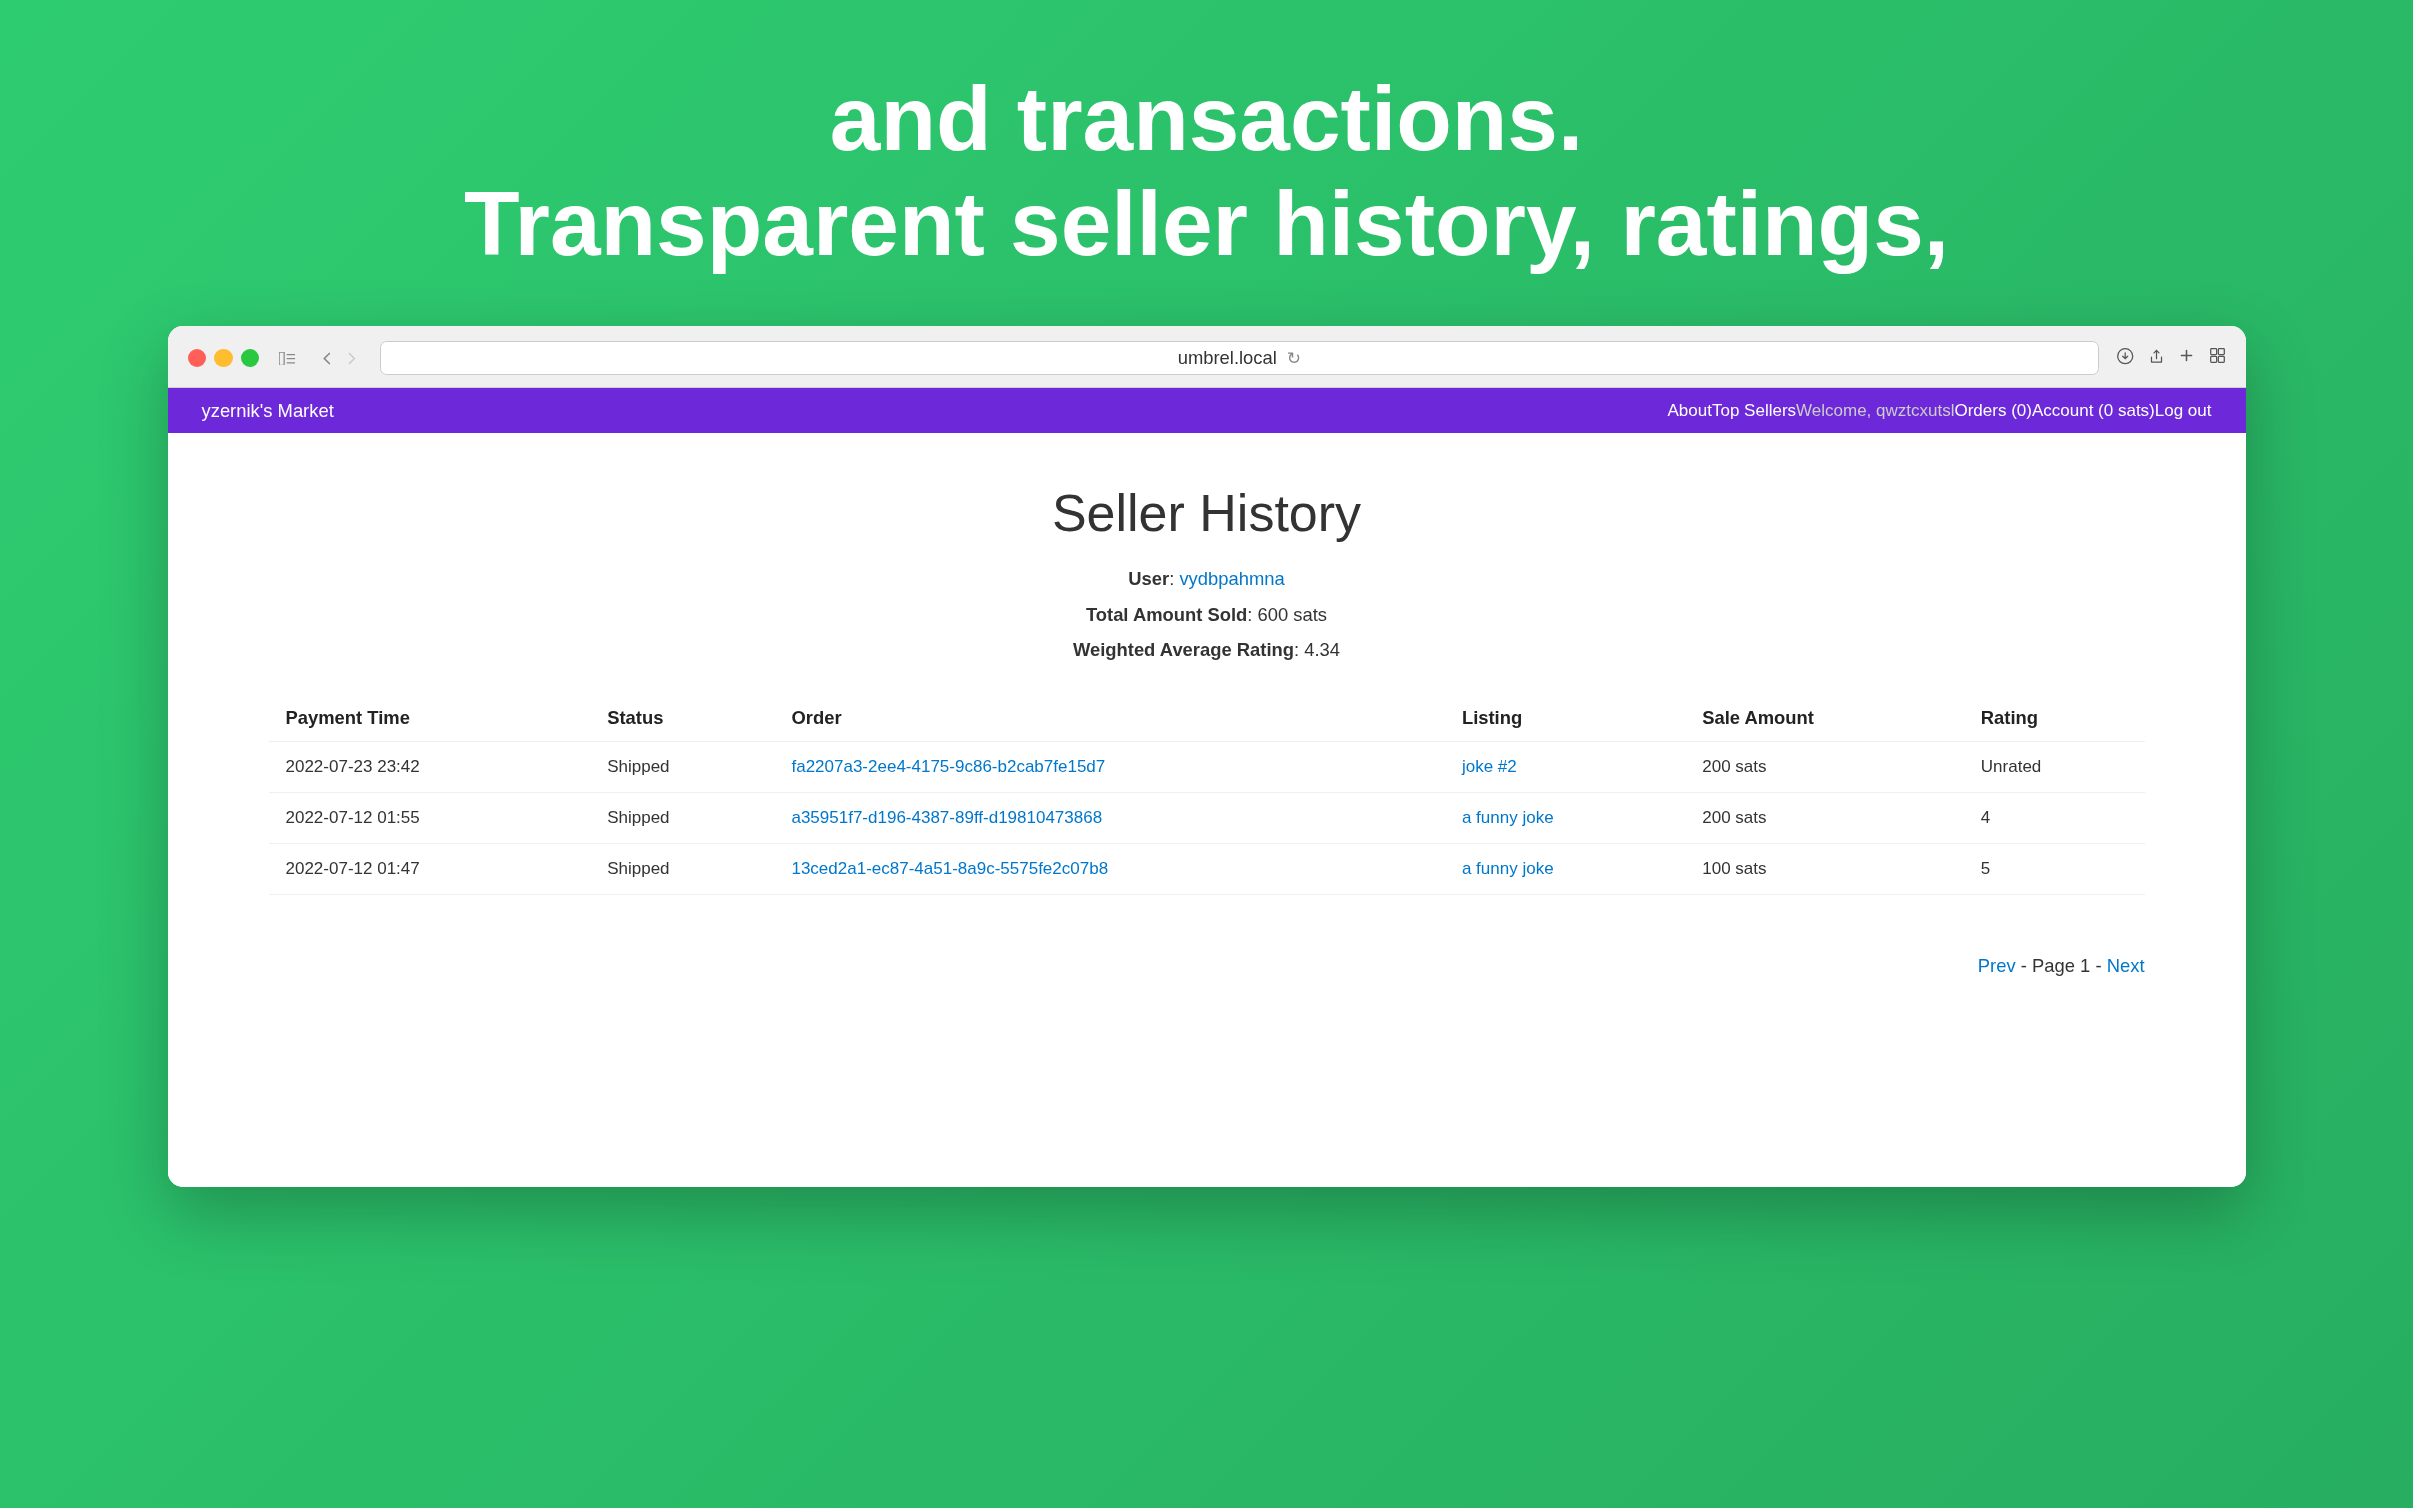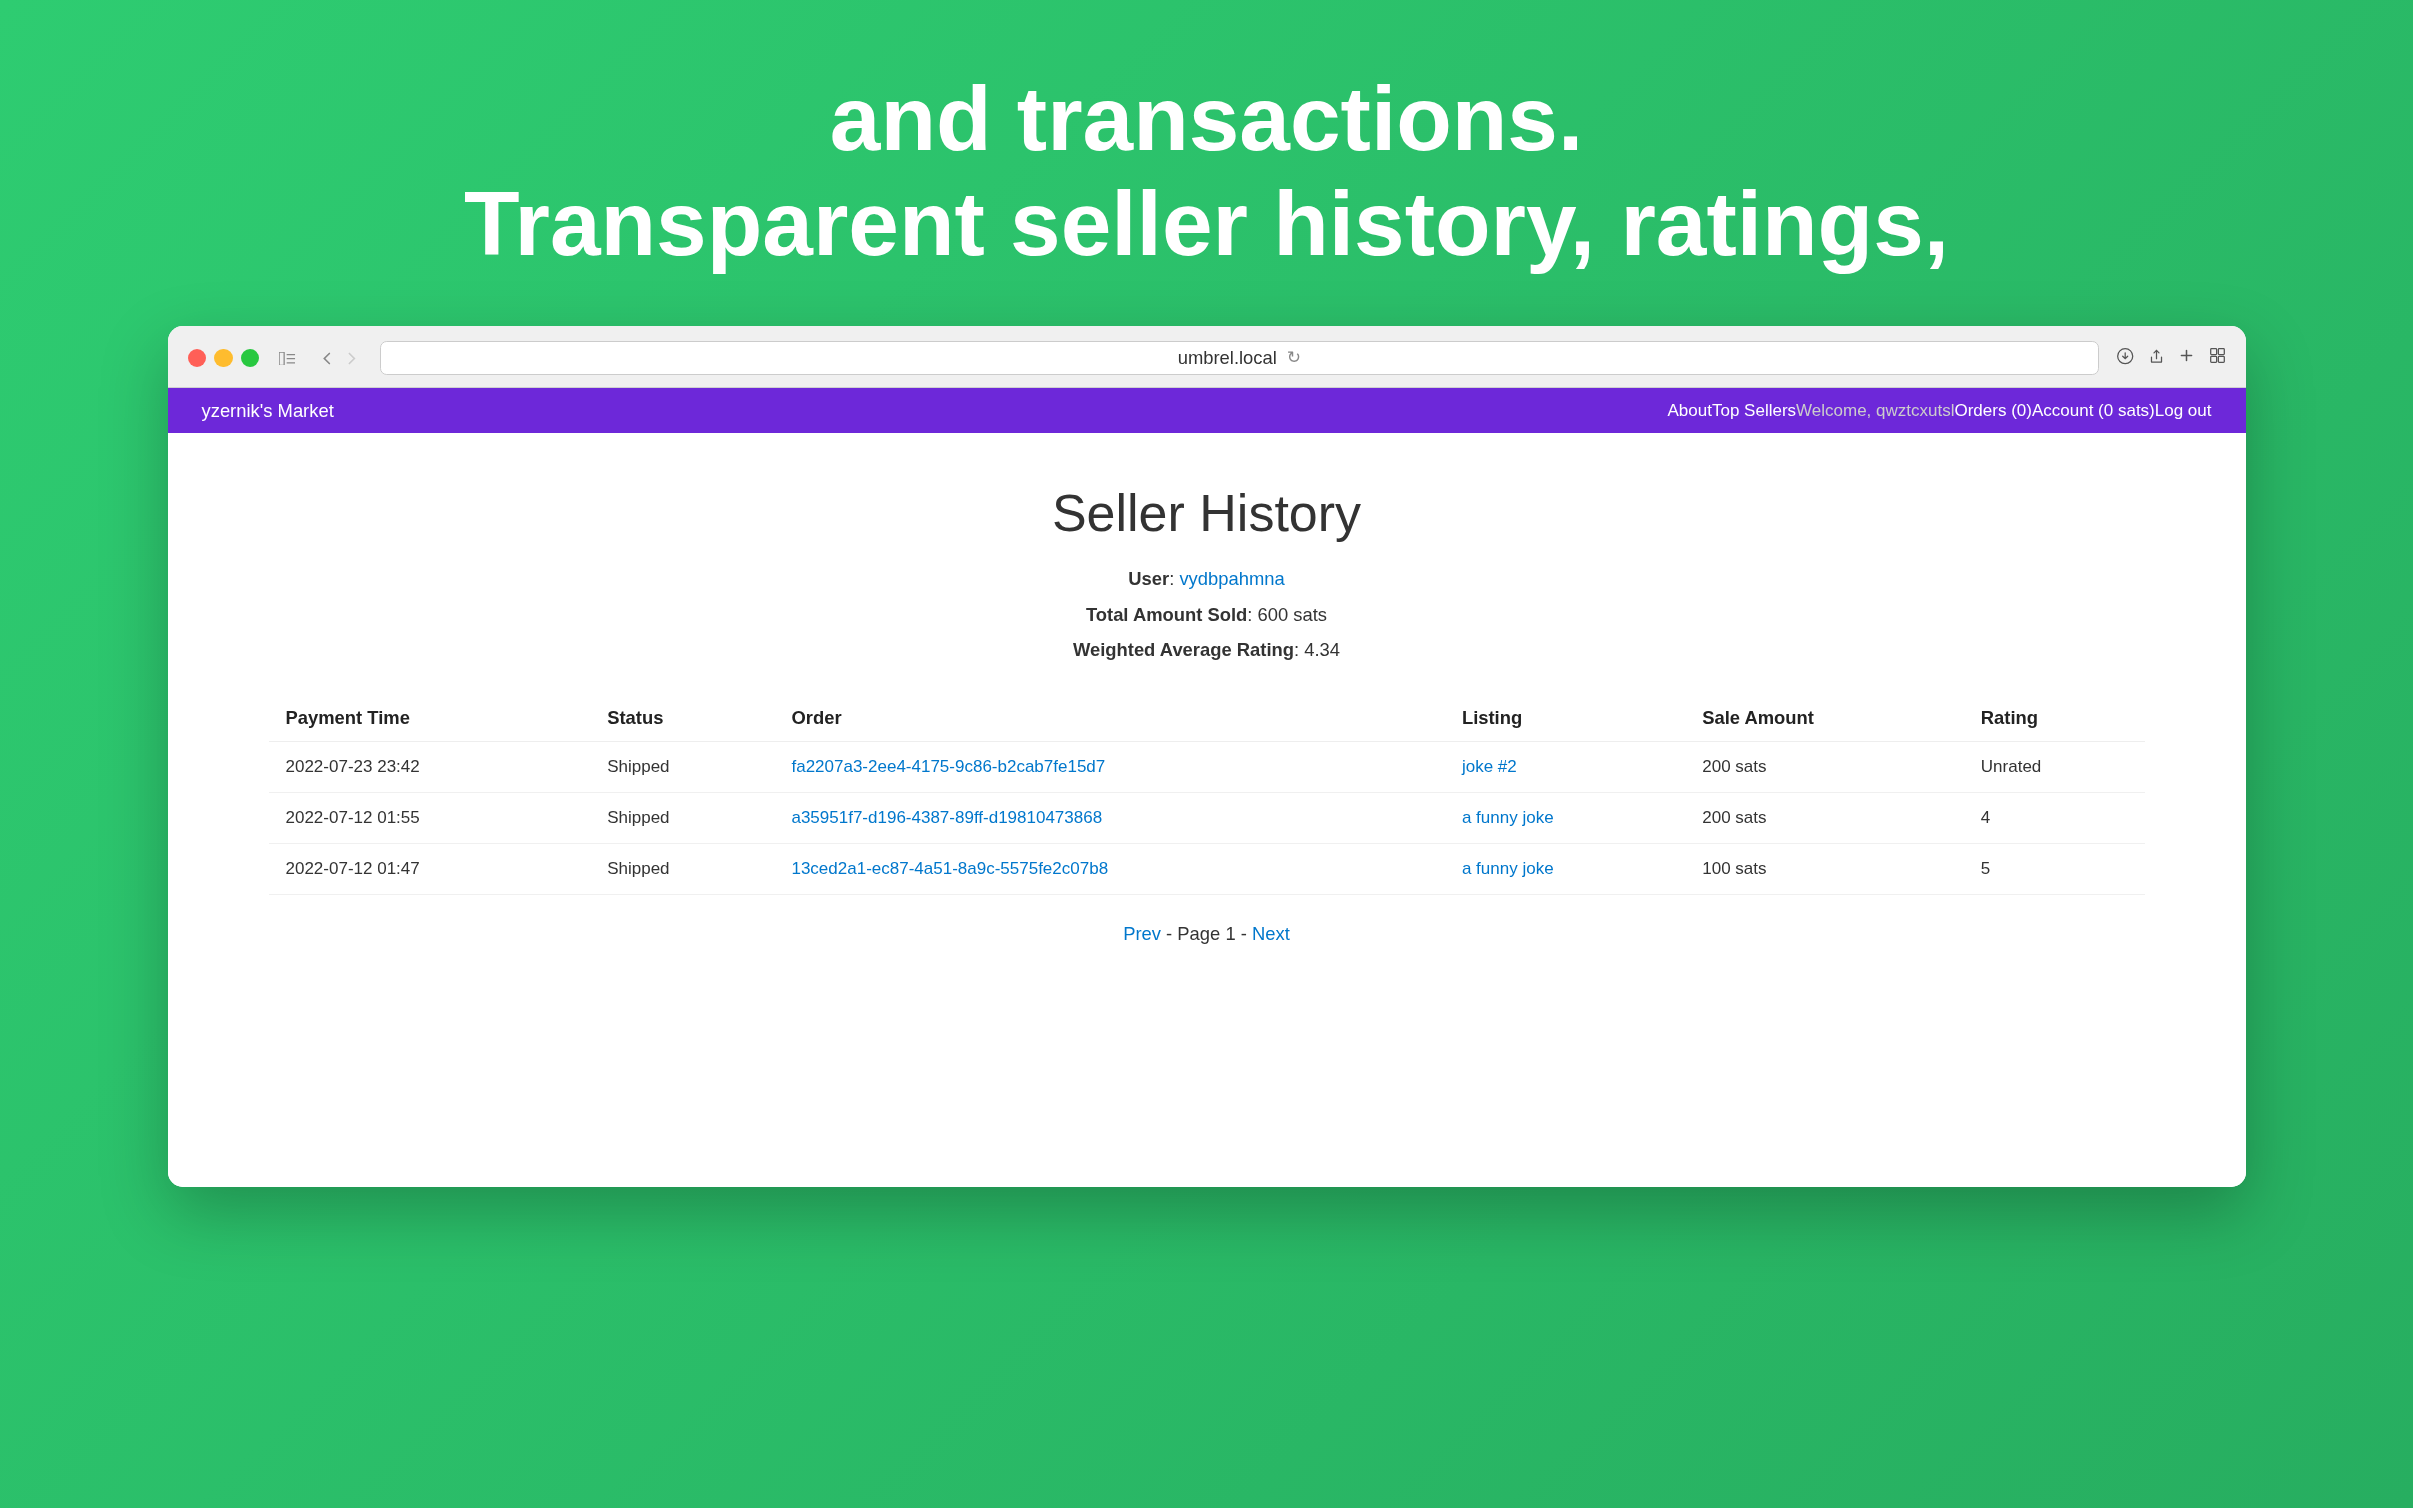--- a/index.html
+++ b/index.html
@@ -81,21 +81,21 @@
       gap: 3.4px;
     }
 
     .url-bar {
       flex: 1;
       background: white;
       border: 0.8px solid #ccc;
       border-radius: 6.7px;
       padding: 5px 13.4px;
       display: flex;
-      align-items: flex-start;
+      align-items: flex-end;
       justify-content: center;
       gap: 10px;
     }
 
     .url-text {
       font-size: 18.4px;
       color: #333;
     }
 
     .reload-icon {
@@ -210,22 +210,22 @@
       color: #333;
       border-bottom: 0.8px solid #f0f0f0;
     }
 
     .data-table td a {
       color: #0077cc;
       text-decoration: none;
     }
 
     .pagination {
-      text-align: center;
-      margin-top: 28px;
+      text-align: right;
+      margin-top: 60px;
       font-size: 18.4px;
       color: #333;
     }
 
     .pagination a {
       color: #0077cc;
       text-decoration: none;
     }
   </style>
 </head>

